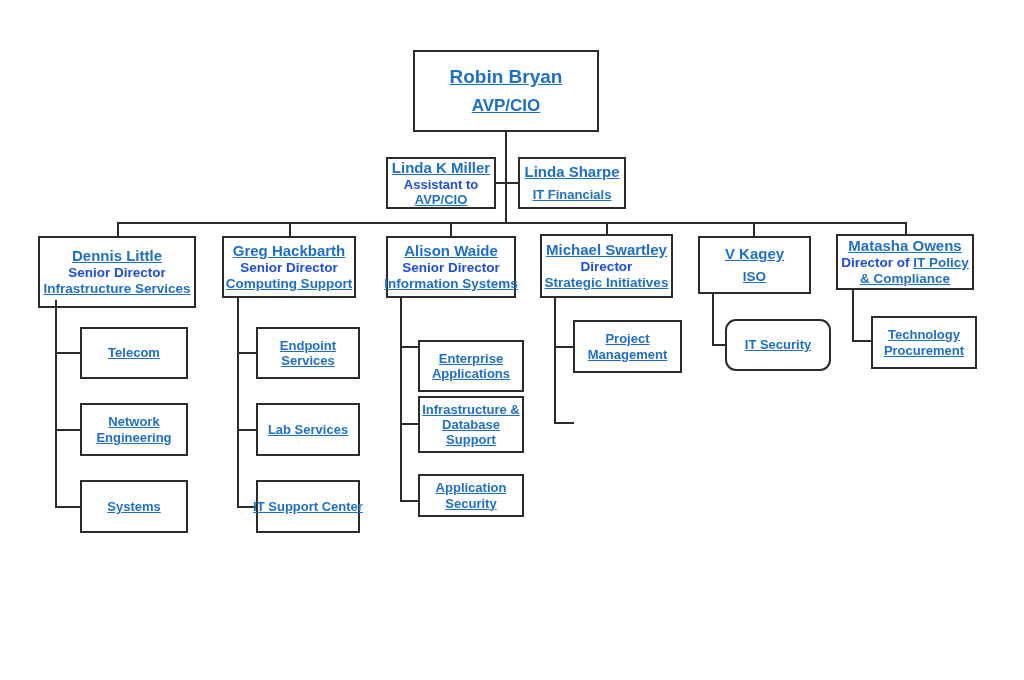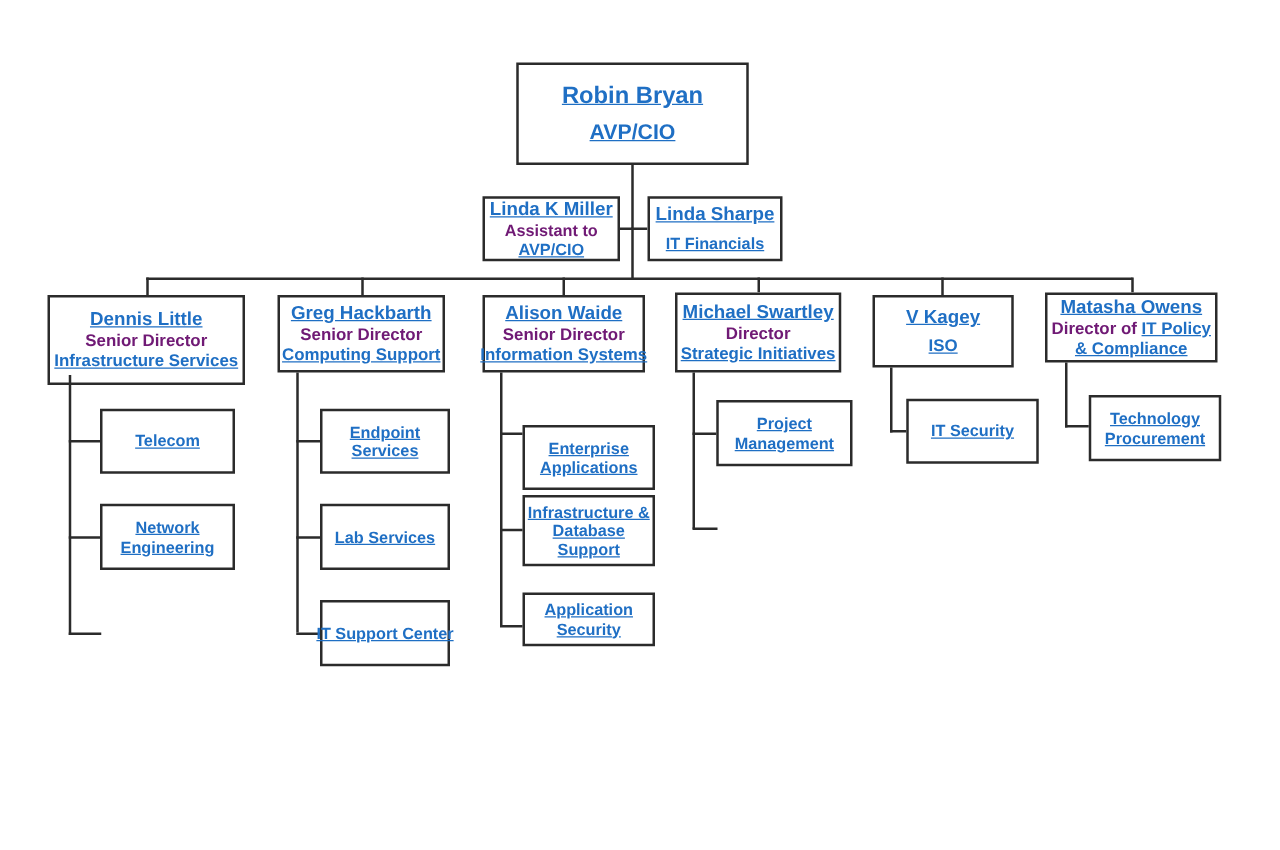--- a/index.html
+++ b/index.html
@@ -37,21 +37,21 @@
   .line.h { height: 2px; }
   .line.v { width: 2px; }
 
   .t-blue {
     color: #1f6fc4;
     text-decoration: underline;
     text-decoration-color: #1f6fc4;
     white-space: nowrap;
   }
   .t-black {
-    color: #701a75;
+    color: #1d4ed8;
     white-space: nowrap;
   }
   .t-wrap { white-space: normal; }
 
   .name-lg {
     font-size: 19px;
     font-weight: 700;
     margin-bottom: 4px;
   }
   .sub-lg {
@@ -168,20 +168,23 @@
   <div class="line h" style="left:55px; top:352px; width:26px;"></div>
   <div class="line h" style="left:55px; top:429px; width:26px;"></div>
   <div class="line h" style="left:55px; top:506px; width:26px;"></div>
 
   <div class="node" style="left:80px; top:327px; width:108px; height:52px;">
     <span class="t-blue leaf-label t-wrap">Telecom</span>
   </div>
   <div class="node" style="left:80px; top:403px; width:108px; height:53px;align-items:center;">
     <span class="t-blue leaf-label t-wrap">Network Engineering</span>
   </div>
+  <div class="node" style="left:80px; top:480px; width:108px; height:53px;">
+    <span class="t-blue leaf-label t-wrap">Systems</span>
+  </div>
 
   <div class="line v" style="left:237px; top:298px; height:208px;"></div>
   <div class="line h" style="left:237px; top:352px; width:20px;"></div>
   <div class="line h" style="left:237px; top:429px; width:20px;"></div>
   <div class="line h" style="left:237px; top:506px; width:20px;"></div>
 
   <div class="node" style="left:256px; top:327px; width:104px; height:52px;">
     <span class="t-blue leaf-label t-wrap">Endpoint Services</span>
   </div>
   <div class="node" style="left:256px; top:403px; width:104px; height:53px;">
@@ -210,21 +213,21 @@
   <div class="line h" style="left:554px; top:346px; width:20px;"></div>
   <div class="line h" style="left:554px; top:422px; width:20px;"></div>
 
   <div class="node" style="left:573px; top:320px; width:109px; height:53px;">
     <span class="t-blue leaf-label t-wrap">Project Management</span>
   </div>
 
   <div class="line v" style="left:712px; top:294px; height:52px;"></div>
   <div class="line h" style="left:712px; top:344px; width:14px;"></div>
 
-  <div class="node" style="left:725px; top:319px; width:106px; height:52px;">
+  <div class="node" style="left:725px; top:319px; width:106px; height:52px;border-radius:11px;">
     <span class="t-blue leaf-label t-wrap">IT Security</span>
   </div>
 
   <div class="line v" style="left:852px; top:290px; height:52px;"></div>
   <div class="line h" style="left:852px; top:340px; width:20px;"></div>
 
   <div class="node" style="left:871px; top:316px; width:106px; height:53px;">
     <span class="t-blue leaf-label t-wrap">Technology Procurement</span>
   </div>
 

